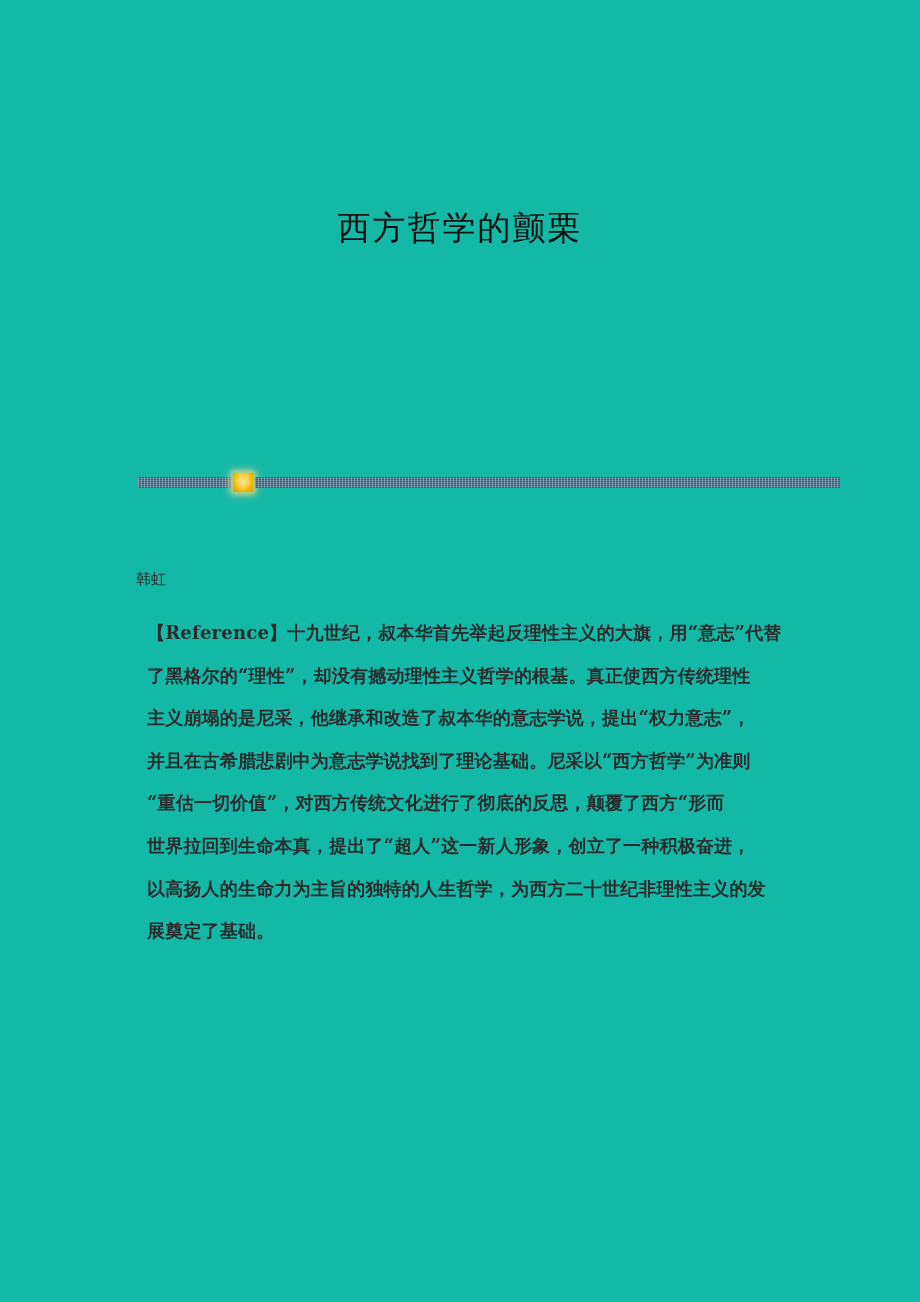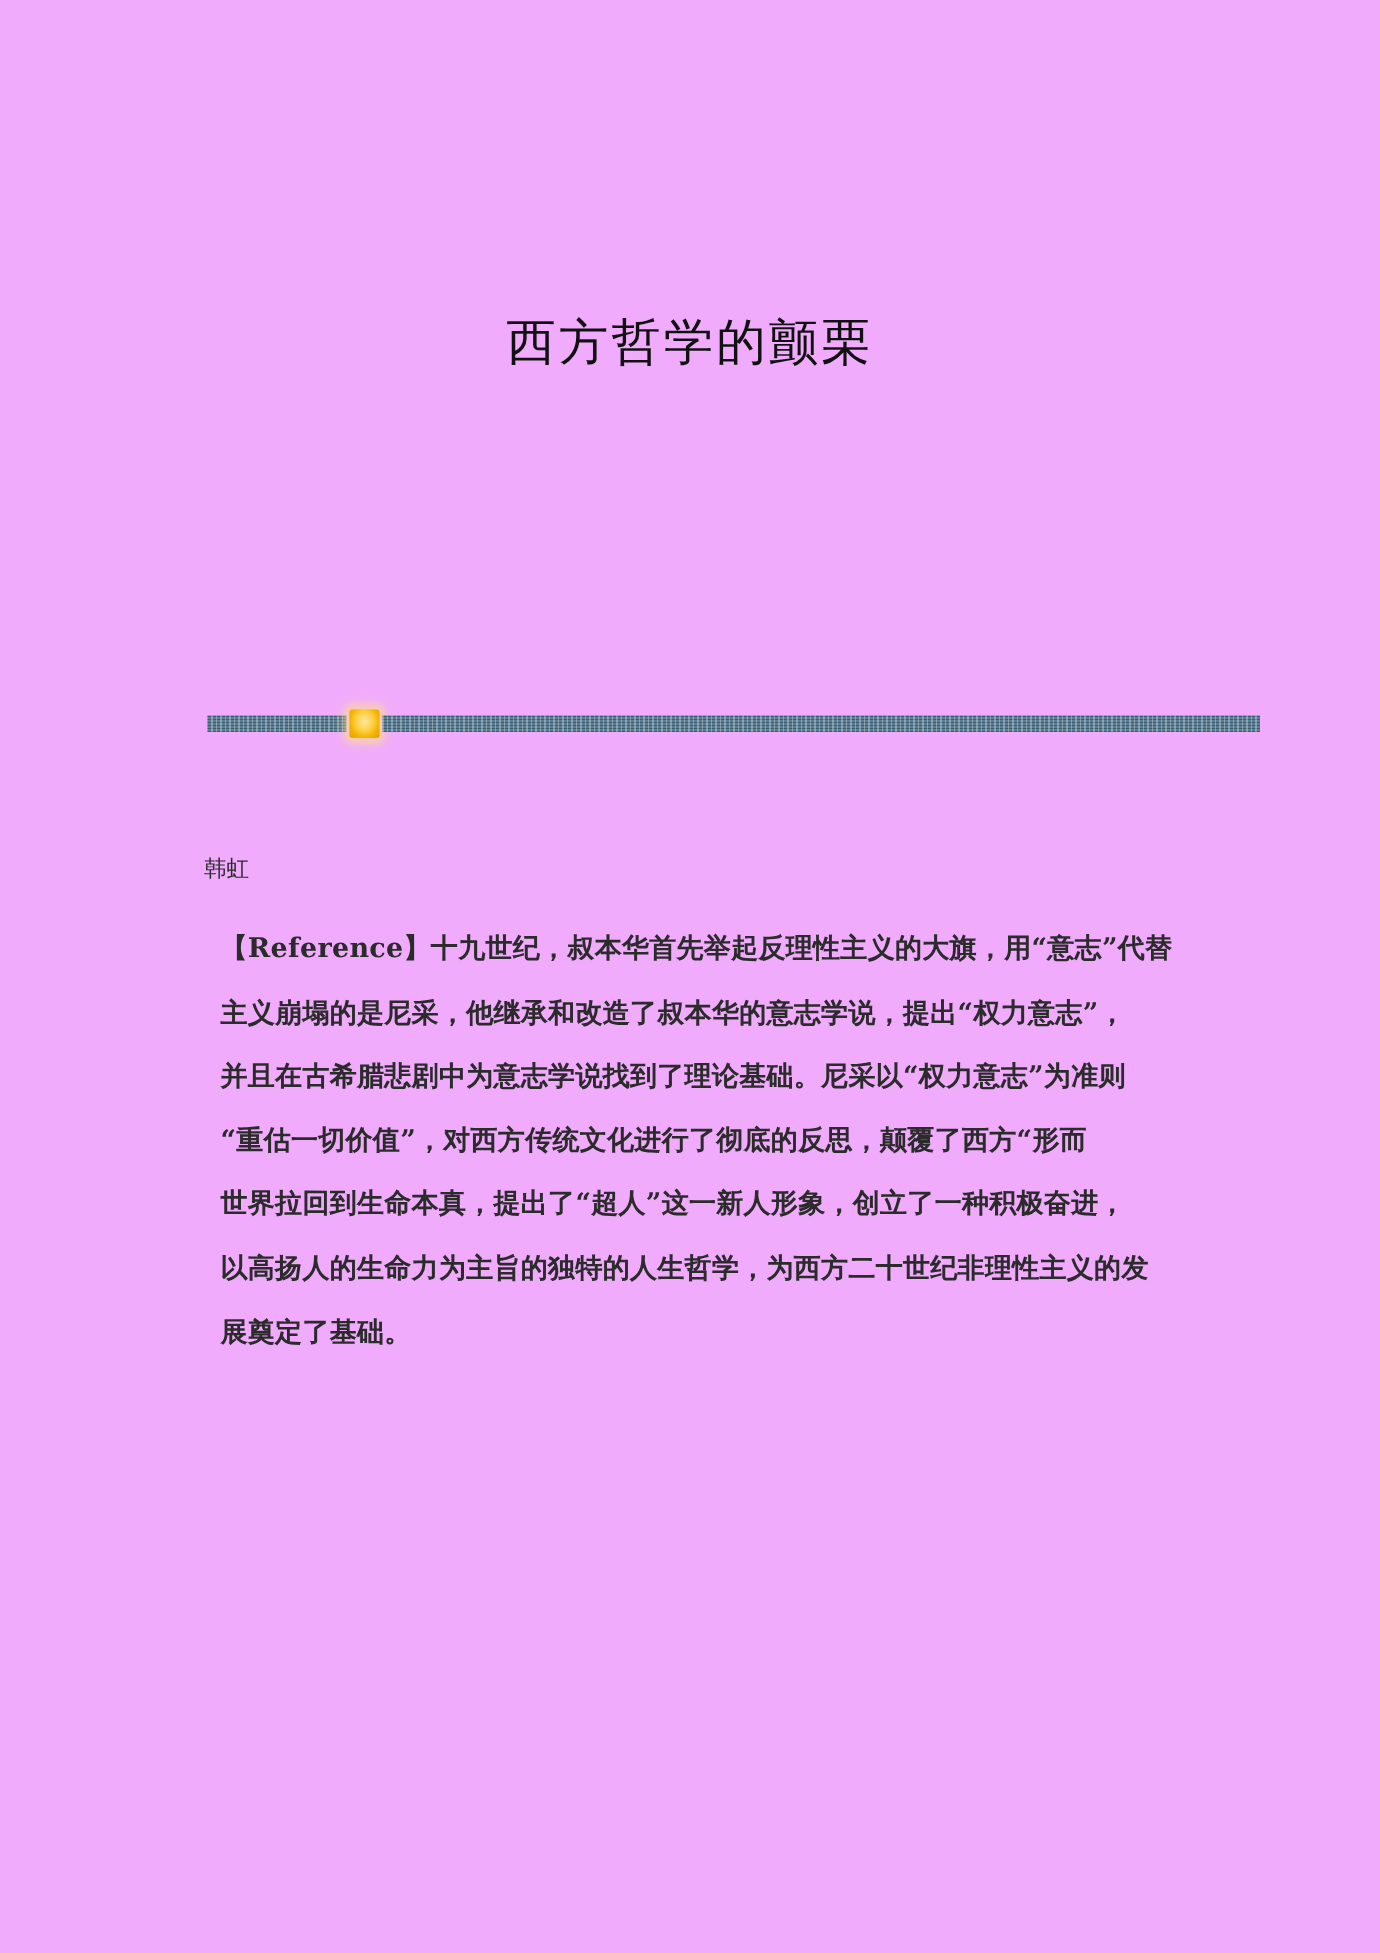--- a/index.html
+++ b/index.html
@@ -8,21 +8,21 @@
     background: #ffffff;
   }
   body {
     font-family: "DejaVu Sans", "Liberation Sans", sans-serif;
     color: #1a1a1a;
   }
   .page {
     position: relative;
     width: 920px;
     height: 1302px;
-    background: #f0abfc;
+    background: #14b8a6;
     overflow: hidden;
     box-sizing: border-box;
     padding-left: 26px;
   }
 
   
   .title-block {
     position: absolute;
     left: 0;
     top: 206px;
@@ -143,22 +143,23 @@
     <div class="divider-gem"></div>
     <div class="divider-bar right"></div>
   </div>
 
   <div class="content">
 
     <p class="author">韩虹</p>
 
     <div class="abstract">
       <span class="ln">【Reference】十九世纪，叔本华首先举起反理性主义的大旗，用“意志”代替</span>
+      <span class="ln">了黑格尔的“理性”，却没有撼动理性主义哲学的根基。真正使西方传统理性</span>
       <span class="ln">主义崩塌的是尼采，他继承和改造了叔本华的意志学说，提出“权力意志”，</span>
-      <span class="ln">并且在古希腊悲剧中为意志学说找到了理论基础。尼采以“权力意志”为准则</span>
+      <span class="ln">并且在古希腊悲剧中为意志学说找到了理论基础。尼采以“西方哲学”为准则</span>
       <span class="ln">“重估一切价值”，对西方传统文化进行了彻底的反思，颠覆了西方“形而</span>
       <span class="ln">世界拉回到生命本真，提出了“超人”这一新人形象，创立了一种积极奋进，</span>
       <span class="ln">以高扬人的生命力为主旨的独特的人生哲学，为西方二十世纪非理性主义的发</span>
       <span class="ln">展奠定了基础。</span>
     </div>
 
 
   </div>
 
 </div>

